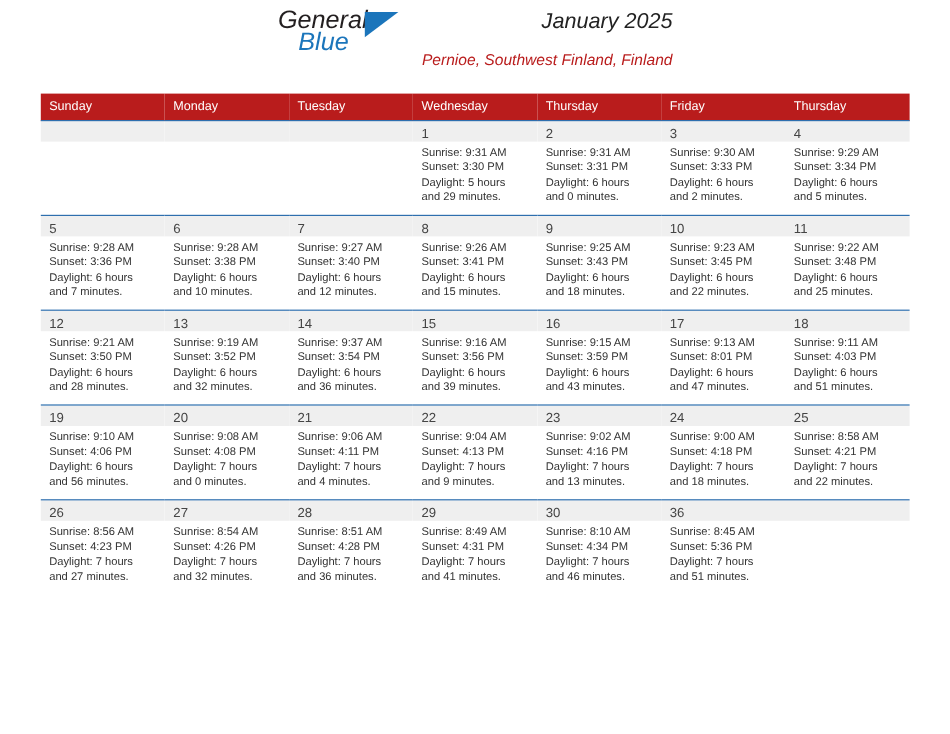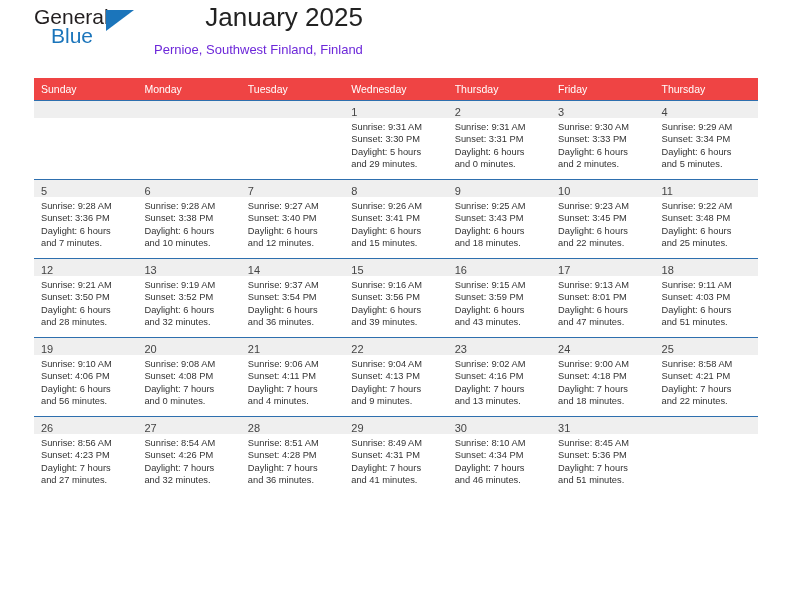--- a/index.html
+++ b/index.html
@@ -21,21 +21,22 @@
     box-sizing: border-box;
     padding: 0 34px;
   }
 
   
   .header {
     position: relative;
     height: 74px;
     display: flex;
     align-items: flex-start;
-    justify-content: flex-start;
+    justify-content: center;
+    font-style: italic;
   }
   .brand {
     padding-top: 6px;
     position: relative;
     width: 120px;
   }
   .brand-general {
     font-size: 21px;
     color: #231f20;
     letter-spacing: 0px;
@@ -57,43 +58,43 @@
     width: 0;
     height: 0;
     border-left: 28px solid #1b75bb;
     border-bottom: 21px solid transparent;
   }
   .titles {
     text-align: right;
     padding-top: 0px;
   }
   .cal-title {
-    font-size: 26px;
+    font-size: 18px;
     color: #222222;
     line-height: 34px;
     white-space: nowrap;
   }
   .cal-sub {
     font-size: 13px;
-    color: #6d28d9;
+    color: #b91c1c;
     line-height: 20px;
     margin-top: 6px;
     white-space: nowrap;
   }
 
   
   .calendar {
     border-collapse: collapse;
     table-layout: fixed;
     width: 724px;
     margin-top: 4px;
   }
   .calendar col { width: 103.43px; }
   thead th {
-    background: #ef4444;
+    background: #b91c1c;
     color: #ffffff;
     font-size: 10.5px;
     font-weight: normal;
     text-align: left;
     padding: 5px 0 5px 7px;
     height: 12px;
     border: none;
   }
   tbody td {
     vertical-align: top;
@@ -450,21 +451,21 @@
           <td>
             <div class="daynum-band"><span class="daynum">30</span></div>
             <div class="cell-lines">
               <div>Sunrise: 8:10 AM</div>
               <div>Sunset: 4:34 PM</div>
               <div>Daylight: 7 hours</div>
               <div>and 46 minutes.</div>
             </div>
           </td>
           <td>
-            <div class="daynum-band"><span class="daynum">31</span></div>
+            <div class="daynum-band"><span class="daynum">36</span></div>
             <div class="cell-lines">
               <div>Sunrise: 8:45 AM</div>
               <div>Sunset: 5:36 PM</div>
               <div>Daylight: 7 hours</div>
               <div>and 51 minutes.</div>
             </div>
           </td>
           <td>
             <div class="daynum-band"><span class="daynum"></span></div>
             <div class="cell-lines"></div>

